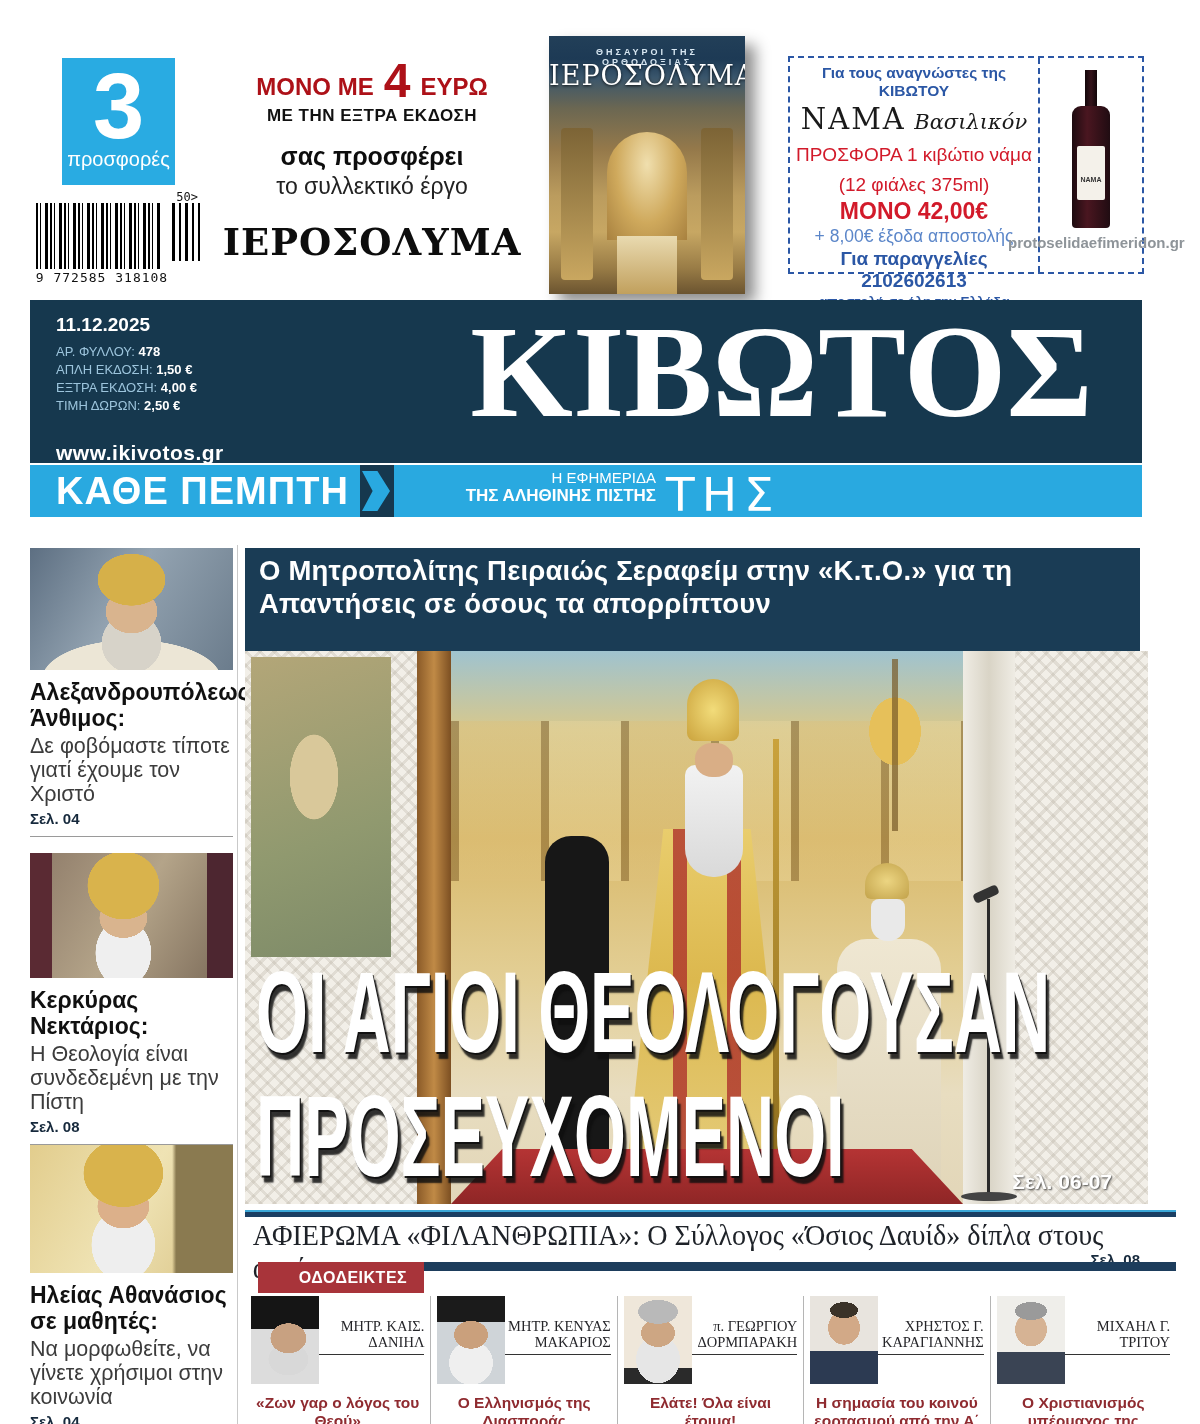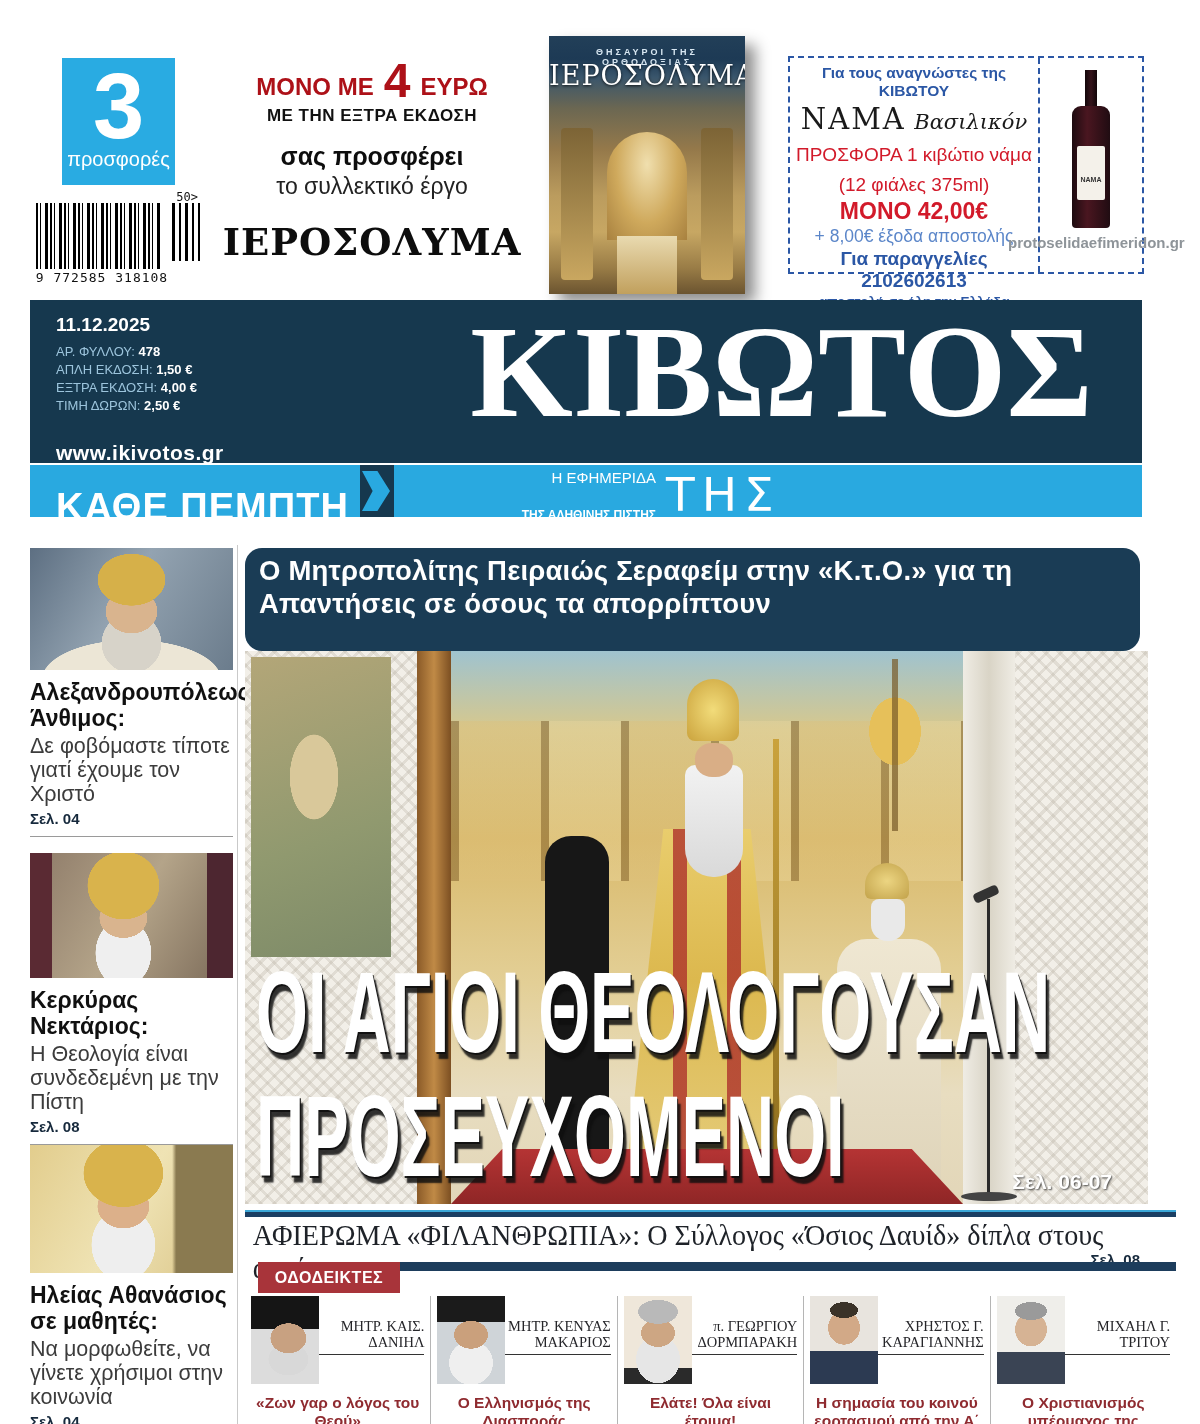--- a/index.html
+++ b/index.html
@@ -66,27 +66,27 @@
   
   .mast{left:30px;top:300px;width:1112px;height:163px;background:#16384e;}
   .mast-info{position:absolute;left:26px;top:14px;width:260px;color:#fff;}
   .mi-date{font-size:19px;font-weight:bold;margin-bottom:7px;}
   .mi-row{font-size:13px;line-height:18px;color:#9cc4dc;}
   .mi-row b{color:#fff;}
   .mi-site{font-size:21px;font-weight:bold;margin-top:26px;letter-spacing:.5px;}
   .mast-title{position:absolute;left:394px;top:-16px;width:715px;text-align:center;
      font-family:Liberation Serif, serif;font-weight:bold;font-size:132px;line-height:176px;color:#fff;}
   .band{left:30px;top:465px;width:1112px;height:52px;background:#29a9e0;}
-  .band-schedule{position:absolute;left:26px;top:5px;font-size:38px;font-weight:bold;color:#fff;letter-spacing:1px;margin-top:16px;}
+  .band-schedule{position:absolute;left:26px;top:5px;font-size:38px;font-weight:bold;color:#fff;letter-spacing:1px;}
   .band-gap{position:absolute;left:330px;top:0;width:34px;height:52px;background:#16384e;}
   .band-chev{position:absolute;left:332px;top:6px;width:28px;height:40px;background:#29a9e0;
      clip-path:polygon(0 0,55% 0,100% 50%,55% 100%,0 100%,38% 50%);}
   .band-tagline{position:absolute;left:388px;top:4px;width:238px;text-align:right;color:#fff;}
   .bt1{font-size:15px;line-height:17px;}
-  .bt2{font-size:12px;line-height:19px;font-weight:bold;margin-top:20px;}
+  .bt2{font-size:17px;line-height:19px;font-weight:bold;}
   .band-subtitle{position:absolute;left:636px;top:2px;font-size:47px;color:#fff;letter-spacing:7px;
      font-family:"DejaVu Sans",sans-serif;font-weight:400;}
 
   
   .side-divider{left:237px;top:545px;width:1px;height:879px;background:#c9c9c9;}
   .side-item{left:30px;width:203px;}
   .sp{width:203px;}
   .side-h{font-size:23px;line-height:26px;font-weight:bold;color:#101010;margin-top:9px;}
   .side-p{font-size:21.5px;line-height:24px;color:#3c3c3c;margin-top:3px;}
   .side-pg{font-size:15px;font-weight:bold;color:#16293c;margin-top:4px;}
@@ -105,21 +105,21 @@
      linear-gradient(120deg,#8d7a68,#b4a489 50%,#7b6a58);}
   .sp3{height:128px;background:
      radial-gradient(ellipse 40px 34px at 46% 22%,#d9b34c 0 99%,transparent 100%),
      radial-gradient(ellipse 26px 22px at 46% 48%,#dcb08a 0 99%,transparent 100%),
      radial-gradient(ellipse 32px 36px at 46% 78%,#eeeeee 0 99%,transparent 100%),
      linear-gradient(90deg,transparent 0 70%,#8a7a50 72%),
      linear-gradient(120deg,#e2cd8d,#efe3b4 50%,#d8c284);}
 
   
   .kicker{left:245px;top:548px;width:895px;height:103px;background:#1a3c55;color:#fff;
-     padding:7px 0 0 14px;box-sizing:border-box;border-radius:17px;}
+     padding:7px 0 0 14px;box-sizing:border-box;}
   .kicker div{font-size:27.5px;line-height:32.5px;font-weight:bold;letter-spacing:.2px;}
   .photo{left:245px;top:651px;width:903px;height:553px;background:#e8e2d6;overflow:hidden;}
   .ph-floor{left:0;bottom:0;width:903px;height:60px;background:linear-gradient(#efe9dd,#ded5c2);}
   .ph-left{left:0;top:0;width:172px;height:553px;background:
      repeating-linear-gradient(45deg,rgba(180,172,158,.28) 0 3px,transparent 3px 10px),
      repeating-linear-gradient(-45deg,rgba(180,172,158,.28) 0 3px,transparent 3px 10px),#f2efe8;}
   .ph-lefticon{left:6px;top:6px;width:140px;height:300px;background:
      radial-gradient(ellipse 40px 70px at 45% 40%,#d9c89a 0 60%,transparent 61%),
      linear-gradient(160deg,#b3a678,#90996f 60%,#7d8a68);}
   .ph-wood{left:172px;top:0;width:34px;height:553px;background:linear-gradient(90deg,#8a5a28,#c08a46 50%,#7c4f22);}
@@ -156,21 +156,21 @@
      font-family:"Liberation Sans",sans-serif;
      text-shadow:6px 7px 2px rgba(15,15,15,.85),2px 2px 0 rgba(15,15,15,.9);}
 
   
   .feature-rule{left:245px;top:1210px;width:931px;height:5px;background:#1b3f63;border-top:2px solid #3ba8d8;}
   .feature-text{left:245px;top:1219px;width:931px;font-family:"Liberation Serif",serif;font-size:29px;
      color:#1e2228;transform:scaleX(.97);transform-origin:left;padding-left:8px;box-sizing:border-box;}
   .feature-pg{left:245px;top:1251px;width:895px;text-align:right;font-size:15px;font-weight:bold;color:#16293c;}
   .section-bar{left:400px;top:1262px;width:776px;height:9px;background:#1d3d5c;}
   .section-label{left:258px;top:1262px;width:142px;height:31px;background:#a8343a;color:#fff;
-     font-size:16px;font-weight:bold;text-align:center;line-height:31px;letter-spacing:.5px;}
+     font-size:16px;font-weight:bold;text-align:center;line-height:31px;letter-spacing:.5px;padding-left:24px;}
 
   
   .cols{left:245px;top:1296px;width:931px;height:128px;display:flex;}
   .col{flex:1;border-left:1px solid #b5b5b5;padding:0 6px;box-sizing:border-box;}
   .col:first-child{border-left:none;}
   .col-top{display:flex;height:92px;}
   .cp{width:68px;height:88px;flex:none;}
   .col-name{flex:1;text-align:right;font-family:"Liberation Serif",serif;font-size:14.5px;line-height:16px;
      color:#26262a;margin-top:22px;border-bottom:1px solid #333;padding-bottom:4px;height:fit-content;}
   .col-title{margin-top:6px;text-align:center;font-size:15.5px;line-height:18px;font-weight:bold;color:#8f2b30;}

